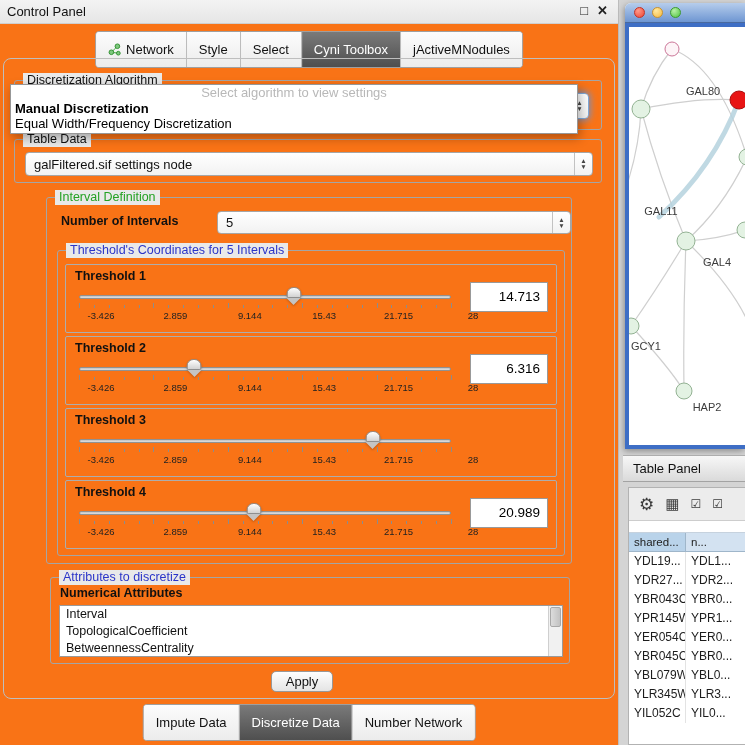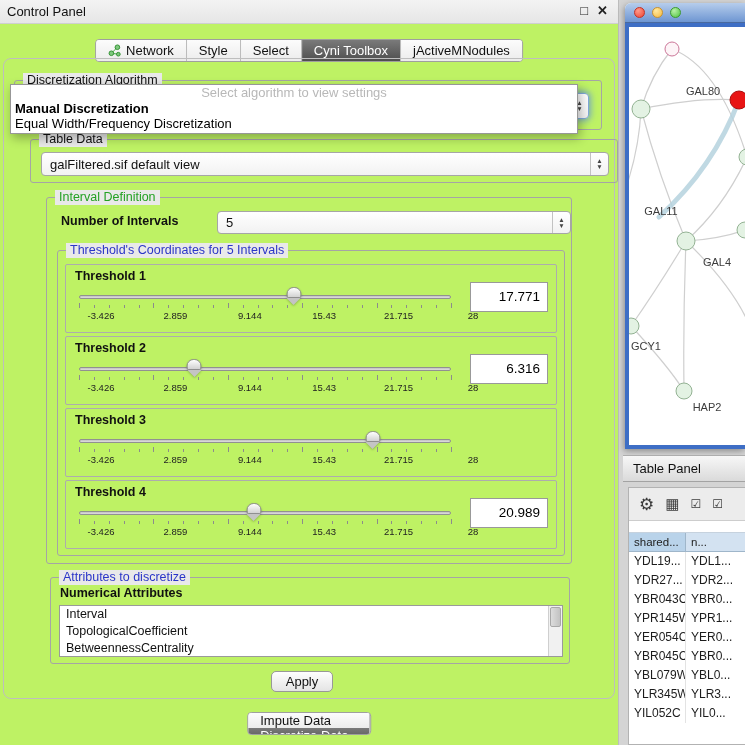--- a/index.html
+++ b/index.html
@@ -1,28 +1,28 @@
 <!DOCTYPE html>
 <html><head>
 <meta charset="utf-8">
 <style>
   *{box-sizing:border-box;margin:0;padding:0;}
   html,body{width:745px;height:745px;}
   body{position:relative;overflow:hidden;background:#d4d4d4;font-family:"Liberation Sans",sans-serif;}
 
   
-  .cp{position:absolute;left:0;top:0;width:619px;height:745px;background:#bef264;border-right:1px solid #bdbdbd;}
+  .cp{position:absolute;left:0;top:0;width:619px;height:745px;background:#f97316;border-right:1px solid #bdbdbd;}
   .cp-titlebar{position:absolute;left:0;top:0;width:100%;height:24px;background:linear-gradient(#f3f3f3,#e6e6e6);border-bottom:1px solid #cfcfcf;}
   .cp-title{position:absolute;left:7px;top:4px;font-size:13px;color:#111;}
   .cp-winbtns{position:absolute;right:10px;top:3px;display:flex;gap:9px;font-size:13px;color:#222;}
   .xbold{font-weight:bold;}
 
-  .seg-bar{position:absolute;display:flex;height:23px;border:1px solid #9f9f9f;border-radius:4px;overflow:hidden;background:#f2f2f2;margin-top:8px;}
+  .seg-bar{position:absolute;display:flex;height:37px;border:1px solid #9f9f9f;border-radius:4px;overflow:hidden;background:#f2f2f2;}
   .top-tabs{top:31px;left:50%;transform:translateX(-50%);}
-  .bottom-tabs{top:704px;left:50%;transform:translateX(-50%);flex-direction:column;}
+  .bottom-tabs{top:704px;left:50%;transform:translateX(-50%);}
   .seg{display:flex;align-items:center;gap:5px;padding:0 12px;font-size:13px;color:#111;background:linear-gradient(#fcfcfc,#ececec);border-right:1px solid #b5b5b5;white-space:nowrap;}
   .seg:last-child{border-right:none;}
   .seg.selected{background:linear-gradient(#7a7a7a,#4f4f4f);color:#fff;text-align:center;}
 
   .content-frame{position:absolute;left:3px;top:58px;width:612px;height:641px;border:1px solid #bebebe;border-radius:8px;}
 
   .group{position:absolute;border:1px solid #a5a5a5;border-radius:3px;}
   .group-label{position:absolute;top:-8px;left:8px;background:#e9e9e9;padding:0 4px;font-size:12.5px;line-height:15px;color:#111;white-space:nowrap;}
   .group-label.green{color:#23a123;}
   .group-label.blue{color:#2b35c8;}
@@ -32,21 +32,21 @@
   .combo-text{position:absolute;left:8px;top:0;bottom:0;right:20px;font-size:13px;display:flex;align-items:center;color:#111;overflow:hidden;white-space:nowrap;}
   .stepper{position:absolute;right:0;top:0;bottom:0;width:18px;border-left:1px solid #c2c2c2;display:flex;flex-direction:column;align-items:center;justify-content:center;color:#444;}
   .stepper i{font-style:normal;font-size:6.5px;line-height:6px;}
   .algo-combo{left:8px;top:12px;width:566px;height:26px;border:1px solid #7fa8d8;box-shadow:0 0 6px 2px rgba(100,150,220,.75);}
 
   .algo-popup{position:absolute;left:10px;top:84px;width:568px;background:#fff;border:1px solid #979797;box-shadow:2px 4px 10px rgba(0,0,0,.3);z-index:40;padding-bottom:2px;}
   .popup-prompt{height:16px;line-height:16px;text-align:center;color:#b8b8b8;font-size:13px;}
   .popup-item{height:15px;line-height:15px;padding-left:4px;font-size:13px;color:#000;}
   .popup-item.bold{font-weight:bold;}
 
-  .g-tabledata{left:30px;top:139px;width:588px;height:44px;}
+  .g-tabledata{left:14px;top:139px;width:588px;height:44px;}
   .tabledata-combo{left:10px;top:12px;width:568px;height:24px;}
 
   .g-interval{left:46px;top:197px;width:526px;height:367px;}
   .num-label{position:absolute;left:14px;top:16px;font-size:12.5px;font-weight:bold;color:#111;}
   .num-combo{left:170px;top:13px;width:354px;height:23px;}
 
   .g-thr{position:absolute;left:10px;top:52px;width:508px;height:306px;border:1px solid #a5a5a5;border-radius:3px;}
 
   .threshold-panel{position:absolute;left:7px;width:492px;height:69px;border:1px solid #adadad;border-radius:2px;}
   .tp-0{top:13px;} .tp-1{top:85px;} .tp-2{top:157px;} .tp-3{top:229px;}
@@ -152,21 +152,21 @@
 
   <div class="algo-popup">
     <div class="popup-prompt">Select algorithm to view settings</div>
     <div class="popup-item bold">Manual Discretization</div>
     <div class="popup-item">Equal Width/Frequency Discretization</div>
   </div>
 
   <div class="group g-tabledata">
     <span class="group-label">Table Data</span>
     <div class="combo tabledata-combo">
-      <span class="combo-text">galFiltered.sif default view</span>
+      <span class="combo-text">galFiltered.sif settings node</span>
       <span class="stepper">
         <i>▲</i>
         <i>▼</i>
       </span>
     </div>
   </div>
 
   <div class="group g-interval">
     <span class="group-label green">Interval Definition</span>
     <span class="num-label">Number of Intervals</span>
@@ -216,21 +216,21 @@
             </div>
           <div class="scale">
               <span style="left: 0%;">-3.426</span>
               <span style="left: 20%;">2.859</span>
               <span style="left: 40%;">9.144</span>
               <span style="left: 60%;">15.43</span>
               <span style="left: 80%;">21.715</span>
               <span style="left: 100%;">28</span>
             </div>
         </div>
-        <div class="value-box">17.771</div>
+        <div class="value-box">14.713</div>
       </div>
 
       <div class="threshold-panel tp-1">
         <div class="th-label">Threshold 2</div>
         <div class="slider">
           <div class="track"></div>
           <div class="thumb" style="left: 31%;"></div>
           <div class="ruler">
               <div class="tick major" style="left: 0%;"></div>
               <div class="tick" style="left: 4%;"></div>

